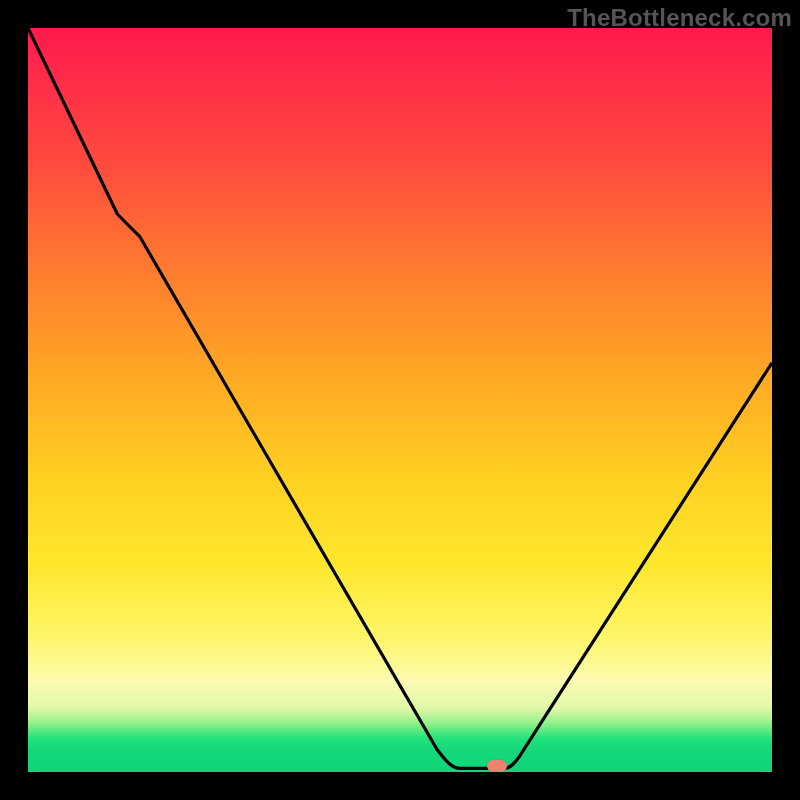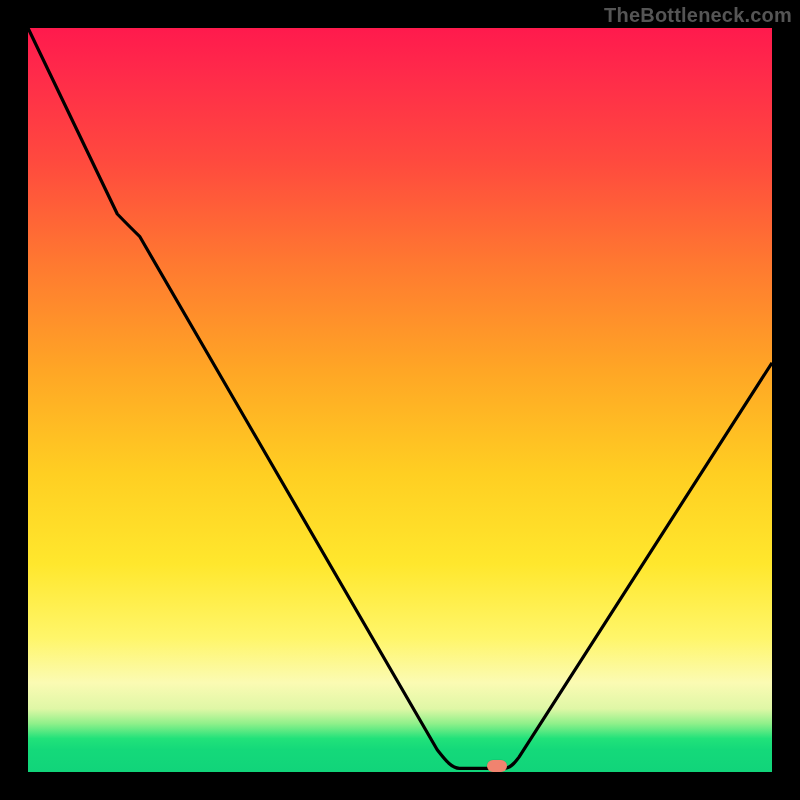--- a/index.html
+++ b/index.html
@@ -15,21 +15,21 @@
     position: relative;
     width: 800px;
     height: 800px;
     background: #000;
   }
   .watermark {
     position: absolute;
     top: 4px;
     right: 8px;
     color: #555;
-    font-size: 20px;
+    font-size: 24px;
     font-weight: 600;
     font-family: Arial, sans-serif;
     letter-spacing: 0.2px;
     z-index: 5;
   }
   .plot {
     position: absolute;
     left: 28px;
     top: 28px;
     width: 744px;

